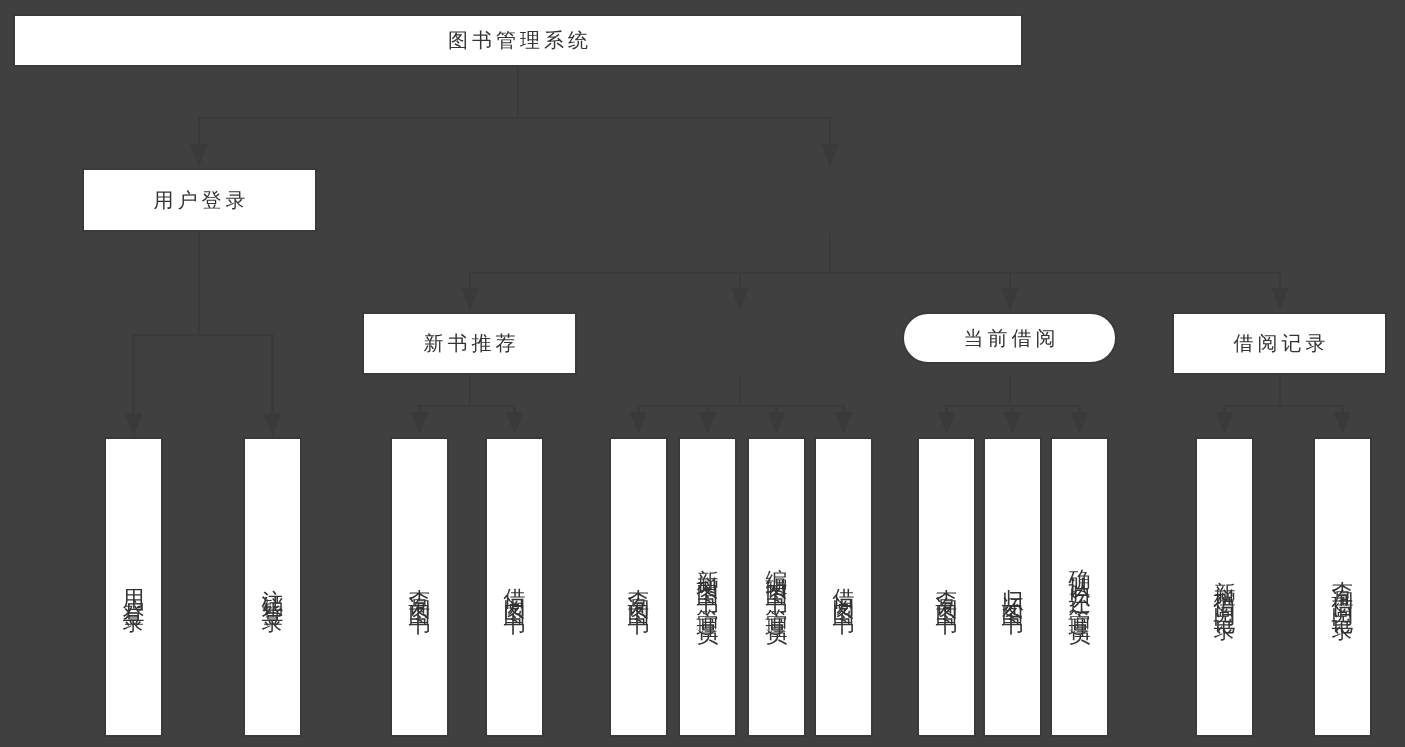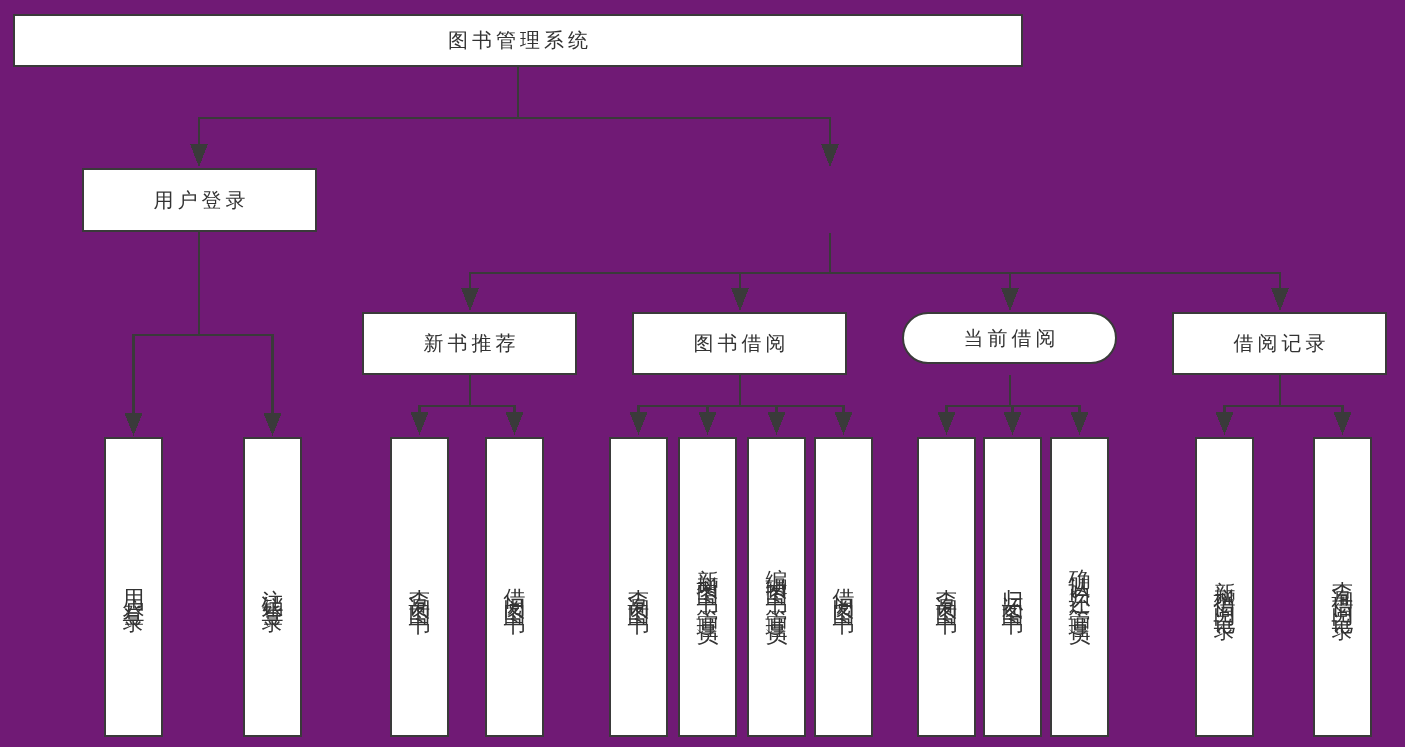--- a/index.html
+++ b/index.html
@@ -1,19 +1,19 @@
 <!DOCTYPE html>
 <html><head>
 <meta charset="utf-8">
 <style>
   * { margin: 0; padding: 0; box-sizing: border-box; }
   html, body { width: 1405px; height: 747px; background: #ffffff; overflow: hidden; }
   body { font-family: "Liberation Sans", "DejaVu Sans", sans-serif; color: #333333; }
 
-  .canvas { position: relative; width: 1405px; height: 747px; background: #701a75; }
+  .canvas { position: relative; width: 1405px; height: 747px; background: #404040; }
 
   svg.connectors { position: absolute; left: 0; top: 0; width: 1405px; height: 747px; }
 
   .node {
     position: absolute;
     background: #ffffff;
     border: 2.5px solid #3a3a3a;
     display: flex;
     align-items: center;
     justify-content: center;
@@ -131,23 +131,20 @@
     <span>图书管理系统</span>
   </div>
 
   <div class="node" style="left:82px; top:168px; width:235px; height:64px;">
     <span>用户登录</span>
   </div>
 
   <div class="node" style="left:362px; top:312px; width:215px; height:63px;">
     <span>新书推荐</span>
   </div>
-  <div class="node" style="left:632px; top:312px; width:215px; height:63px;">
-    <span>图书借阅</span>
-  </div>
   <div class="node" style="left:902px; top:312px; width:215px; height:52px;border-radius:30px;">
     <span>当前借阅</span>
   </div>
   <div class="node" style="left:1172px; top:312px; width:215px; height:63px;">
     <span>借阅记录</span>
   </div>
 
   <div class="node leaf" style="left:104px; top:437px; width:59px; height:300px;">
     <span>用户登录</span>
   </div>

